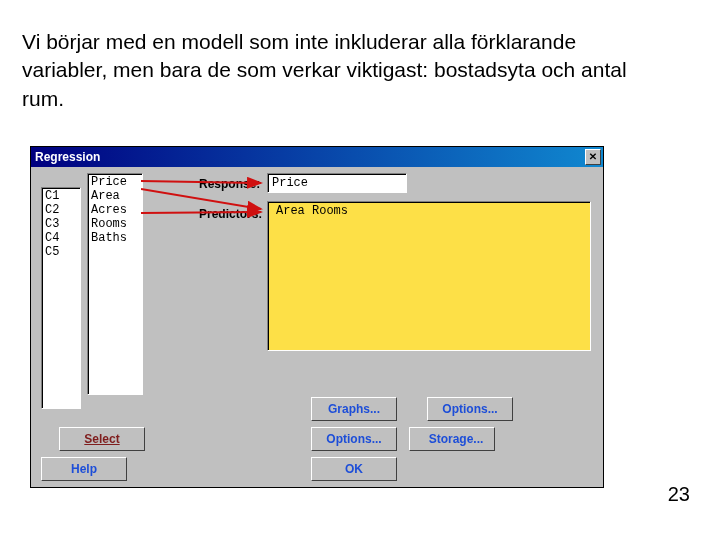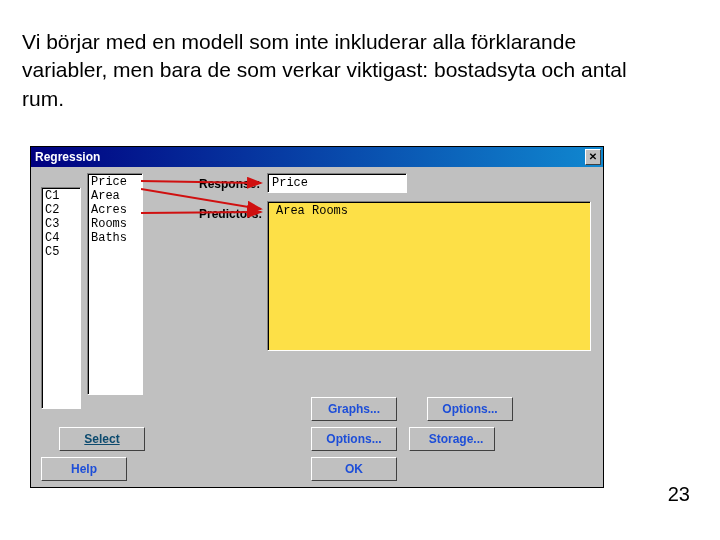--- a/index.html
+++ b/index.html
@@ -128,21 +128,21 @@
     border-left: 1px solid #fff;
     border-right: 1px solid #404040;
     border-bottom: 1px solid #404040;
     font-family: "MS Sans Serif", Tahoma, sans-serif;
     font-size: 12px;
     font-weight: bold;
     text-align: center;
     line-height: 22px;
     color: #1d4ed8;
   }
-  .btn.disabled { color: #0c4a6e; text-decoration: underline; }
+  .btn.disabled { color: #7f1d1d; text-decoration: underline; }
   .btn-graphs { left: 280px; top: 230px; }
   .btn-options { left: 396px; top: 230px; }
   .btn-select { left: 28px; top: 260px; }
   .btn-results { left: 280px; top: 260px; }
   .btn-storage { left: 378px; top: 260px; padding-left: 8px; }
   .btn-help { left: 10px; top: 290px; }
   .btn-ok { left: 280px; top: 290px; }
   .btn-cancel { left: 378px; top: 290px; }
   .arrows {
     position: absolute;

